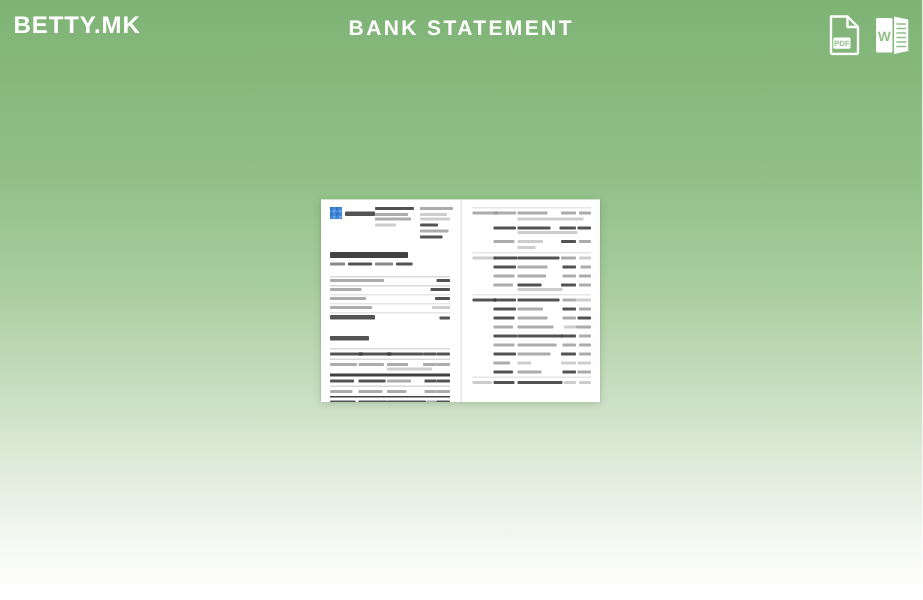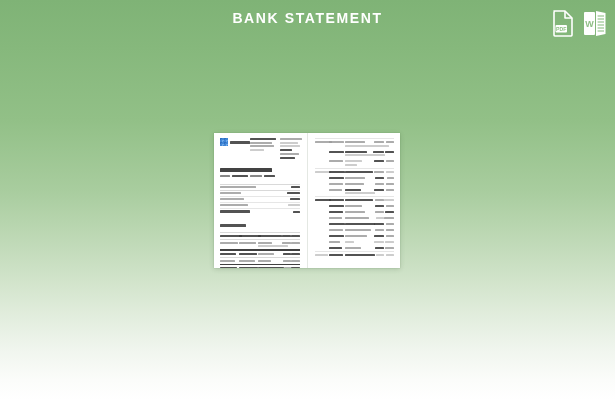--- a/index.html
+++ b/index.html
@@ -161,20 +161,21 @@
   .r3 { width: 36%; }
   .r4 { width: 13%; }
   .r5 { width: 13%; }
 </style>
 </head>
 <body>
 
 <div id="stage">
 
   <div class="brand">
+    <div class="brand-logo">BETTY.MK</div>
   </div>
 
   <div class="page-title">BANK STATEMENT</div>
 
   <div class="file-icons">
 
     <div class="ficon">
       <svg width="22" height="27" viewBox="0 0 22 27" aria-hidden="true">
         <path d="M2 1 H13 L20 8 V25 A1.2 1.2 0 0 1 18.8 26 H3.2 A1.2 1.2 0 0 1 2 25 V2.2 A1.2 1.2 0 0 1 3.2 1 Z" fill="none" stroke="#ffffff" stroke-width="1.6" stroke-linejoin="round"></path>
         <path d="M13 1 V8 H20" fill="none" stroke="#ffffff" stroke-width="1.6" stroke-linejoin="round"></path>

